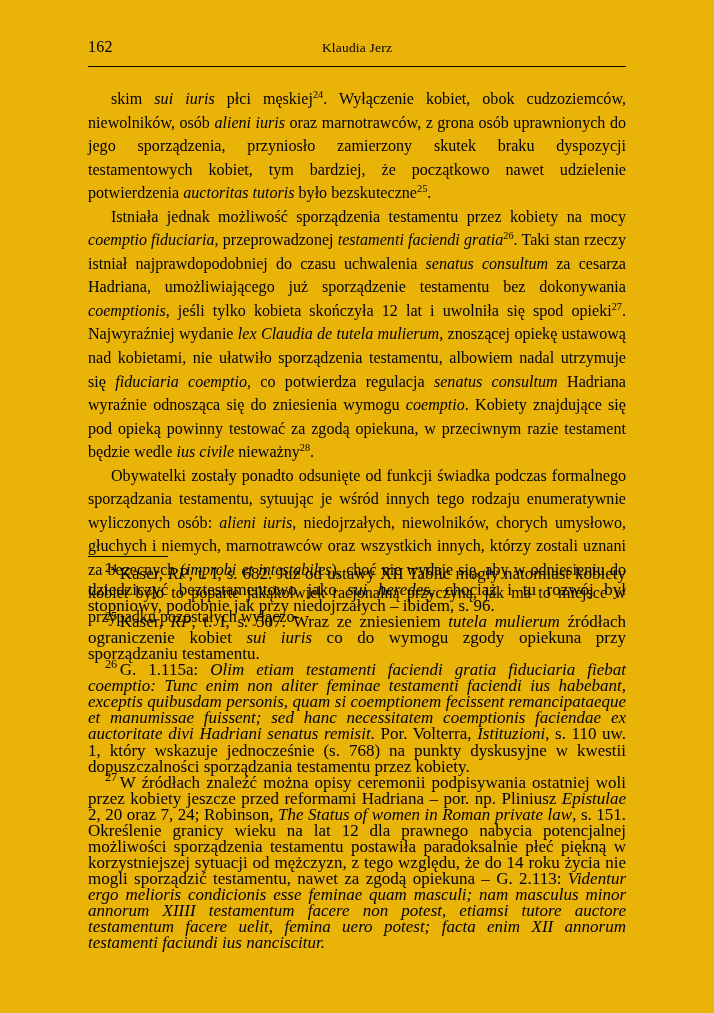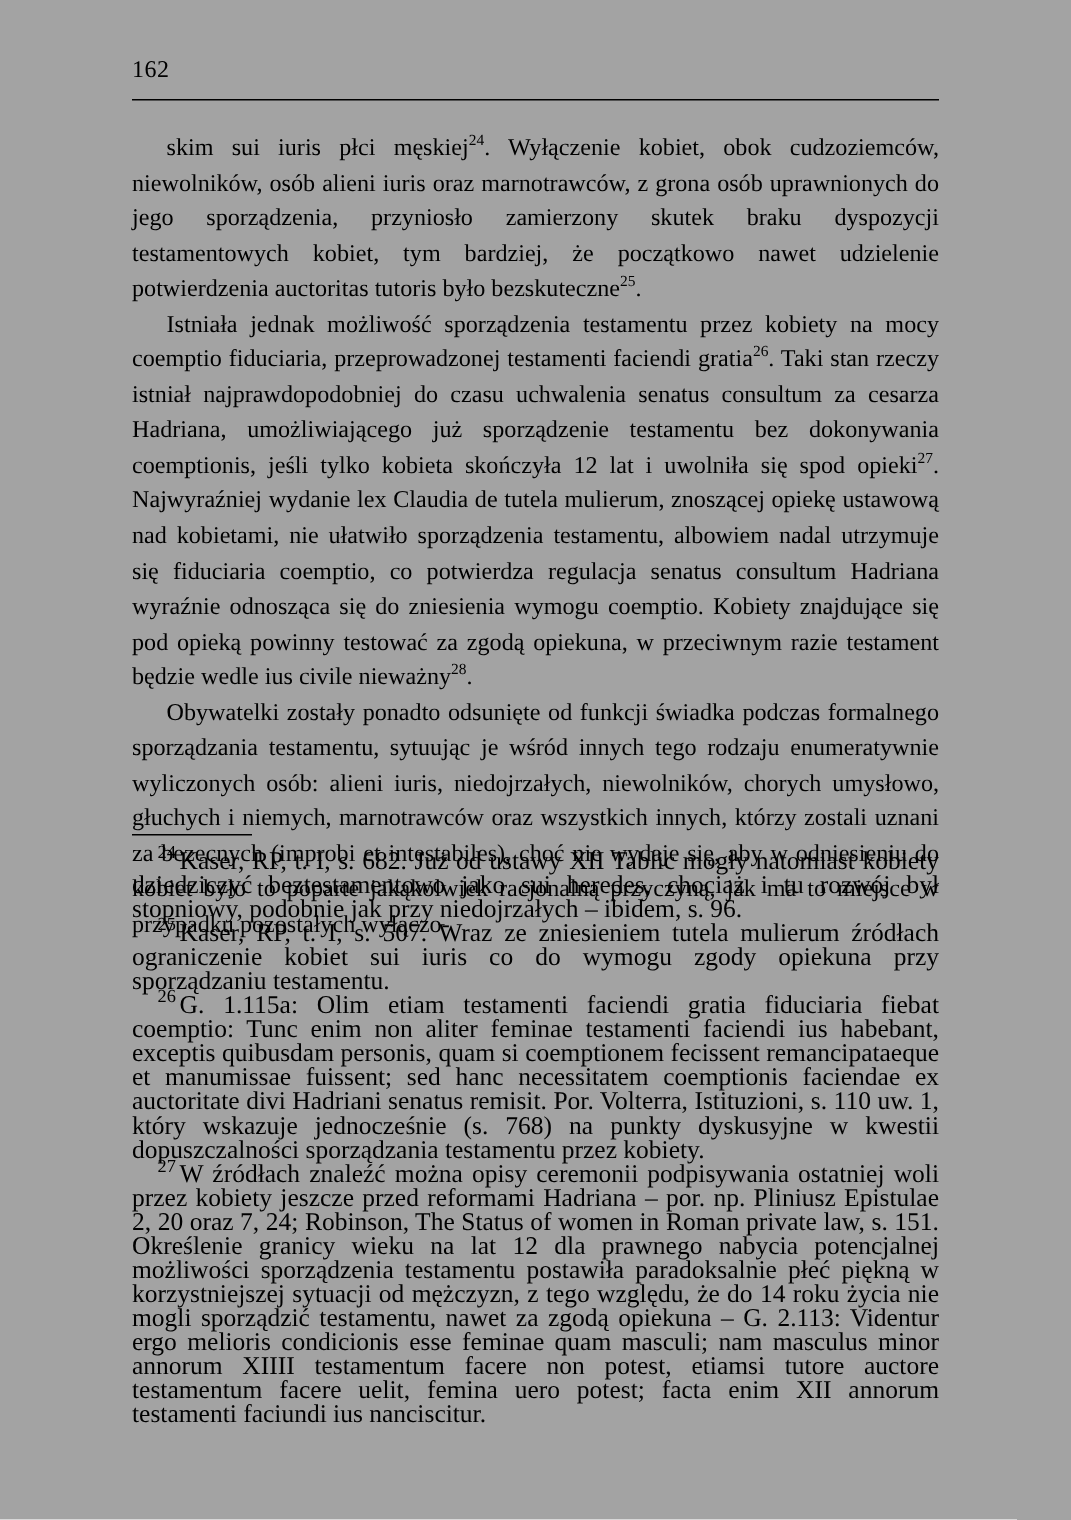--- a/index.html
+++ b/index.html
@@ -8,21 +8,21 @@
     background: #ffffff;
   }
   body {
     font-family: "Liberation Serif", "DejaVu Serif", serif;
     color: #000000;
   }
   .page {
     position: relative;
     width: 714px;
     height: 1013px;
-    background: #a3a3a3;
+    background: #eab308;
     overflow: hidden;
   }
   .content {
     position: absolute;
     left: 88px;
     top: 38px;
     width: 538px;
   }
 
   
@@ -60,21 +60,21 @@
     font-size: 16.1px;
     line-height: 23.55px;
     text-align: justify;
     text-justify: inter-word;
     hyphens: none;
   }
   .body-text p {
     margin: 0;
     text-indent: 23px;
   }
-  .it { }
+  .it { font-style: italic; }
   sup {
     font-size: 0.64em;
     line-height: 0;
     vertical-align: 0.62em;
   }
 
   
   .fn-block {
     position: absolute;
     left: 88px;
@@ -106,20 +106,21 @@
 </style>
 </head>
 <body>
 
 <div class="page">
 
   <div class="content">
 
     <div class="running-head">
       <span class="folio">162</span>
+      <span class="head-title">Klaudia Jerz</span>
     </div>
     <div class="head-rule"></div>
 
     <div class="body-text" id="body-text">
         <p><span>skim </span><span class="it">sui iuris</span><span> płci męskiej</span><sup>24</sup><span>. Wyłączenie kobiet, obok cudzoziemców, niewolników, osób </span><span class="it">alieni iuris</span><span> oraz marnotrawców, z grona osób uprawnionych do jego sporządzenia, przyniosło zamierzony skutek braku dyspozycji testamentowych kobiet, tym bardziej, że początkowo nawet udzielenie potwierdzenia </span><span class="it">auctoritas tutoris</span><span> było bezskuteczne</span><sup>25</sup><span>.</span></p>
         <p><span>Istniała jednak możliwość sporządzenia testamentu przez kobiety na mocy </span><span class="it">coemptio fiduciaria</span><span>, przeprowadzonej </span><span class="it">testamenti faciendi gratia</span><sup>26</sup><span>. Taki stan rzeczy istniał najprawdopodobniej do czasu uchwalenia </span><span class="it">senatus consultum</span><span> za cesarza Hadriana, umożliwiającego już sporządzenie testamentu bez dokonywania </span><span class="it">coemptionis</span><span>, jeśli tylko kobieta skończyła 12 lat i uwolniła się spod opieki</span><sup>27</sup><span>. Najwyraźniej wydanie </span><span class="it">lex Claudia de tutela mulierum</span><span>, znoszącej opiekę ustawową nad kobietami, nie ułatwiło sporządzenia testamentu, albowiem nadal utrzymuje się </span><span class="it">fiduciaria coemptio</span><span>, co potwierdza regulacja </span><span class="it">senatus consultum</span><span> Hadriana wyraźnie odnosząca się do zniesienia wymogu </span><span class="it">coemptio</span><span>. Kobiety znajdujące się pod opieką powinny testować za zgodą opiekuna, w przeciwnym razie testament będzie wedle </span><span class="it">ius civile</span><span> nieważny</span><sup>28</sup><span>.</span></p>
         <p><span>Obywatelki zostały ponadto odsunięte od funkcji świadka podczas formalnego sporządzania testamentu, sytuując je wśród innych tego rodzaju enumeratywnie wyliczonych osób: </span><span class="it">alieni iuris</span><span>, niedojrzałych, niewolników, chorych umysłowo, głuchych i niemych, marnotrawców oraz wszystkich innych, którzy zostali uznani za bezecnych (</span><span class="it">improbi et intestabiles</span><span>), choć nie wydaje się, aby w odniesieniu do kobiet było to poparte jakąkolwiek racjonalną przyczyną, jak ma to miejsce w przypadku pozostałych wyłączo-</span></p>
       </div>
 
   </div>

